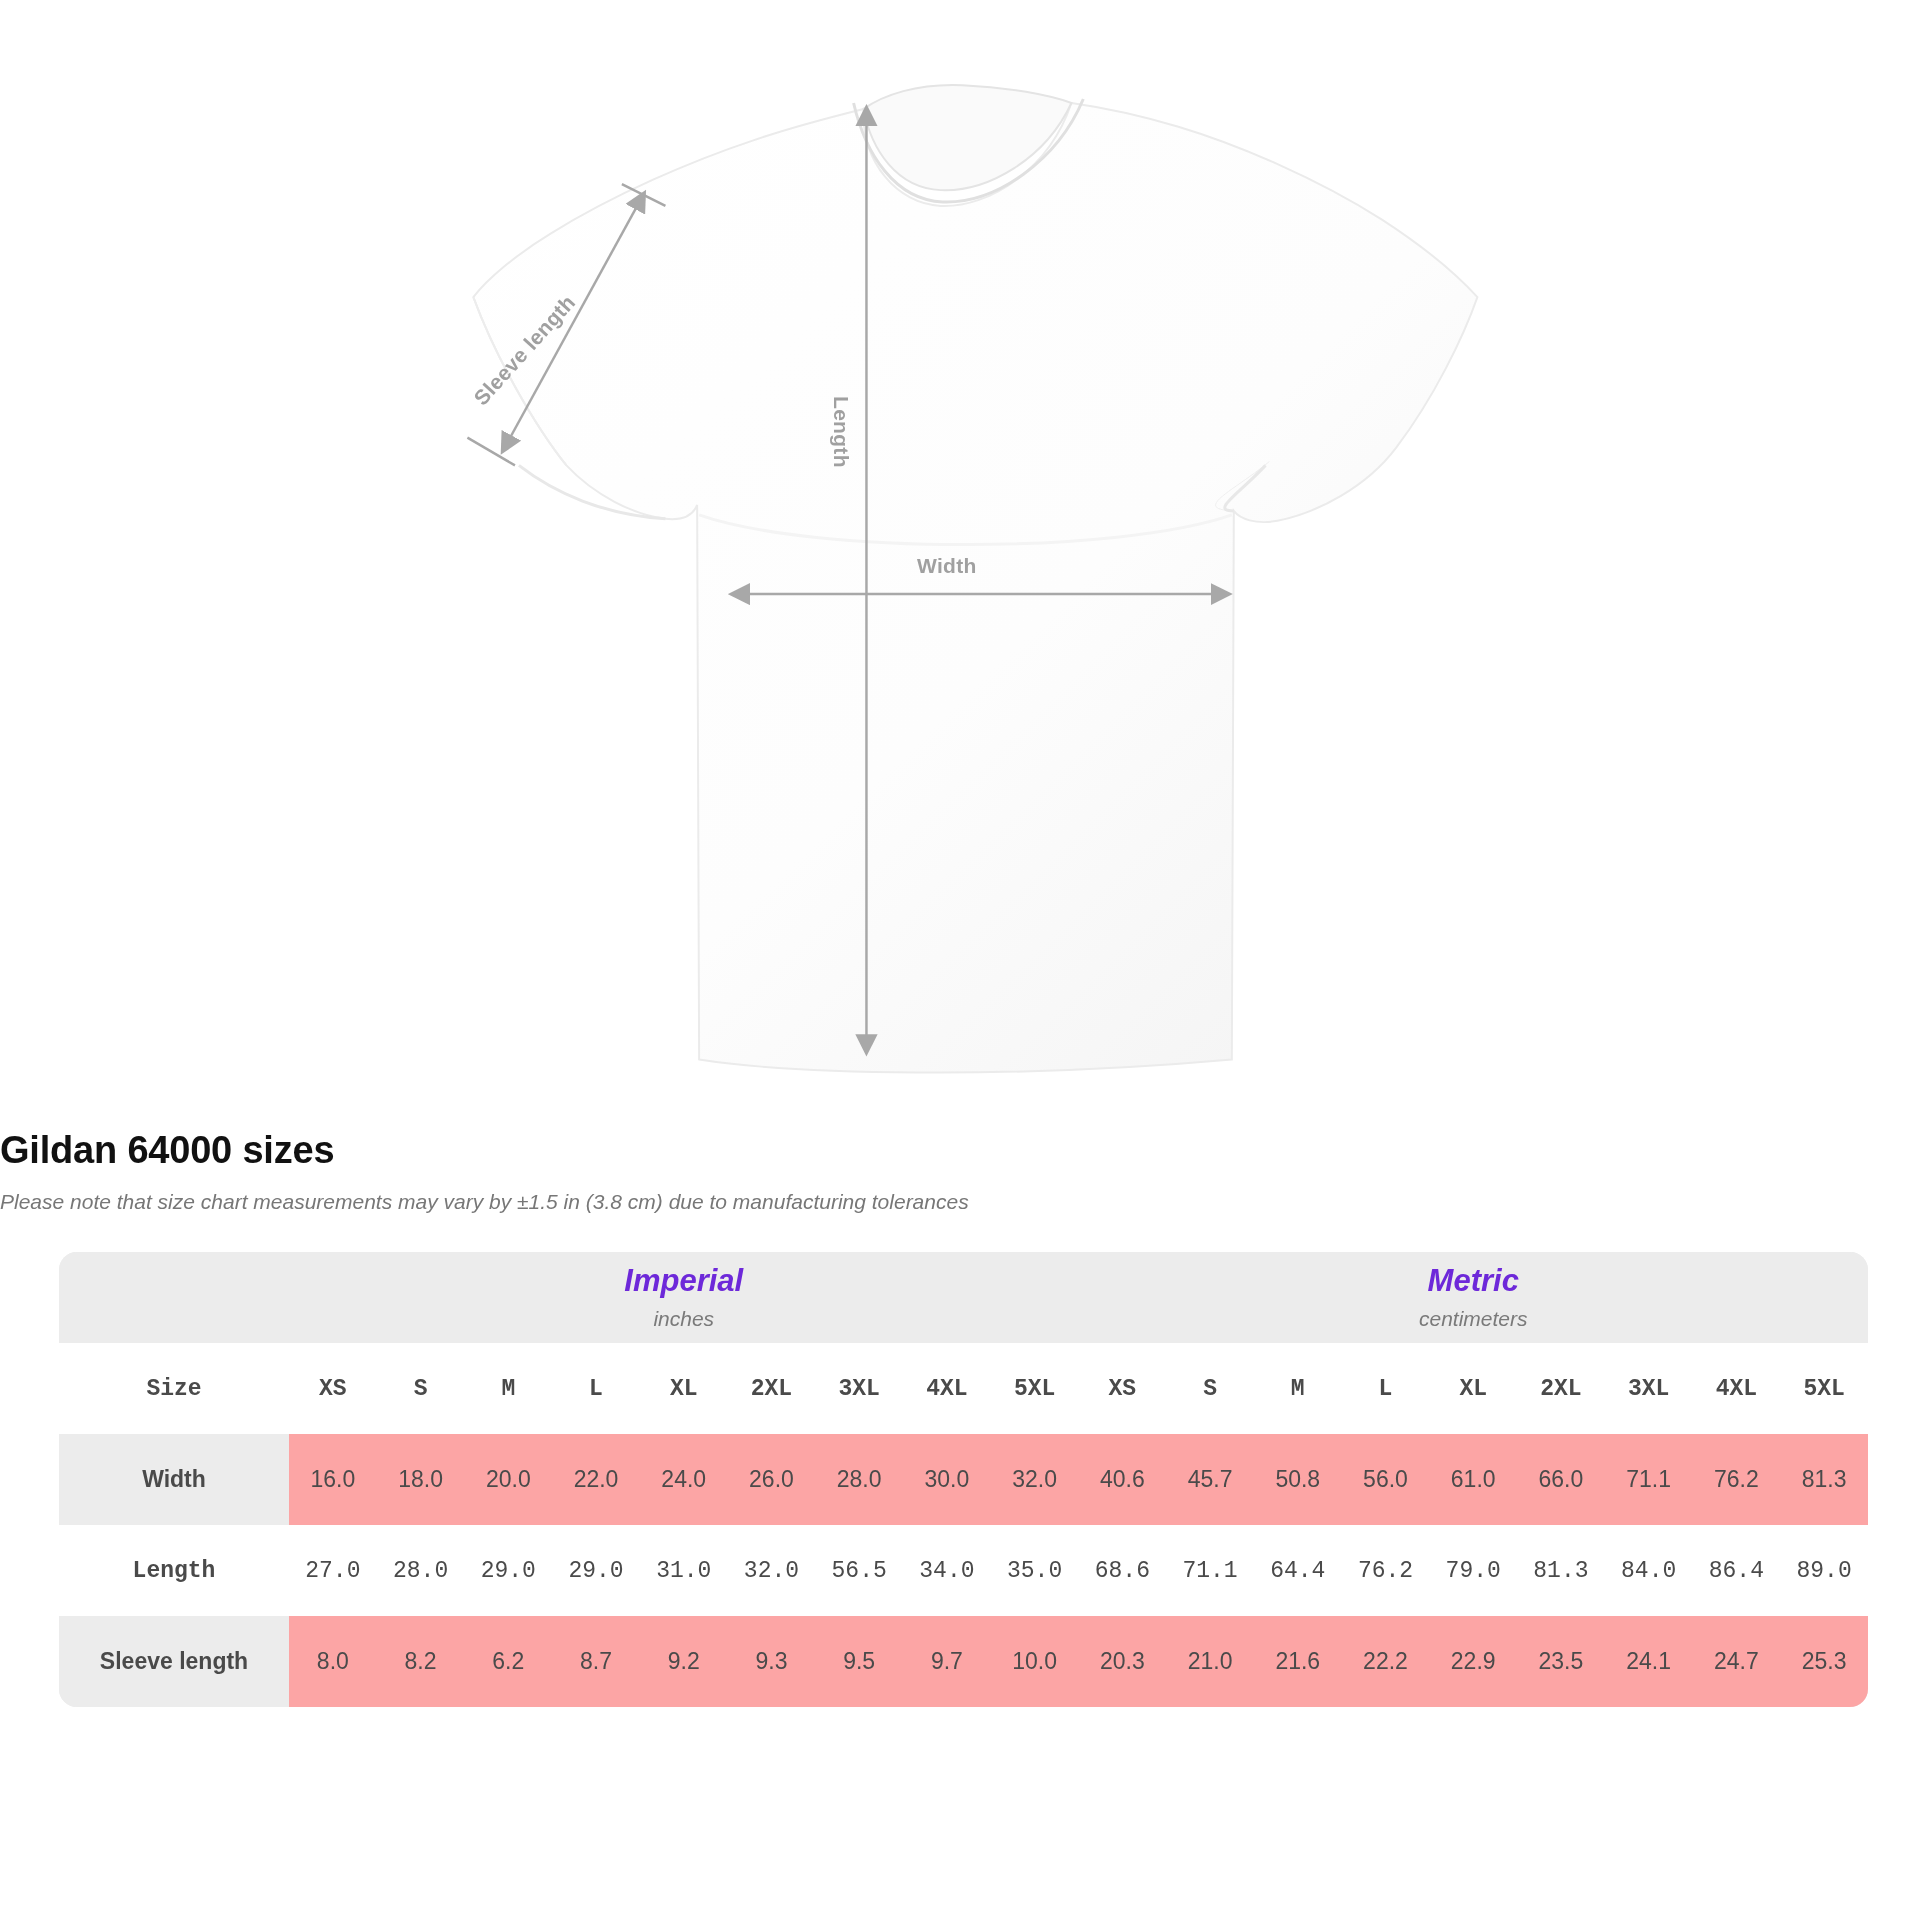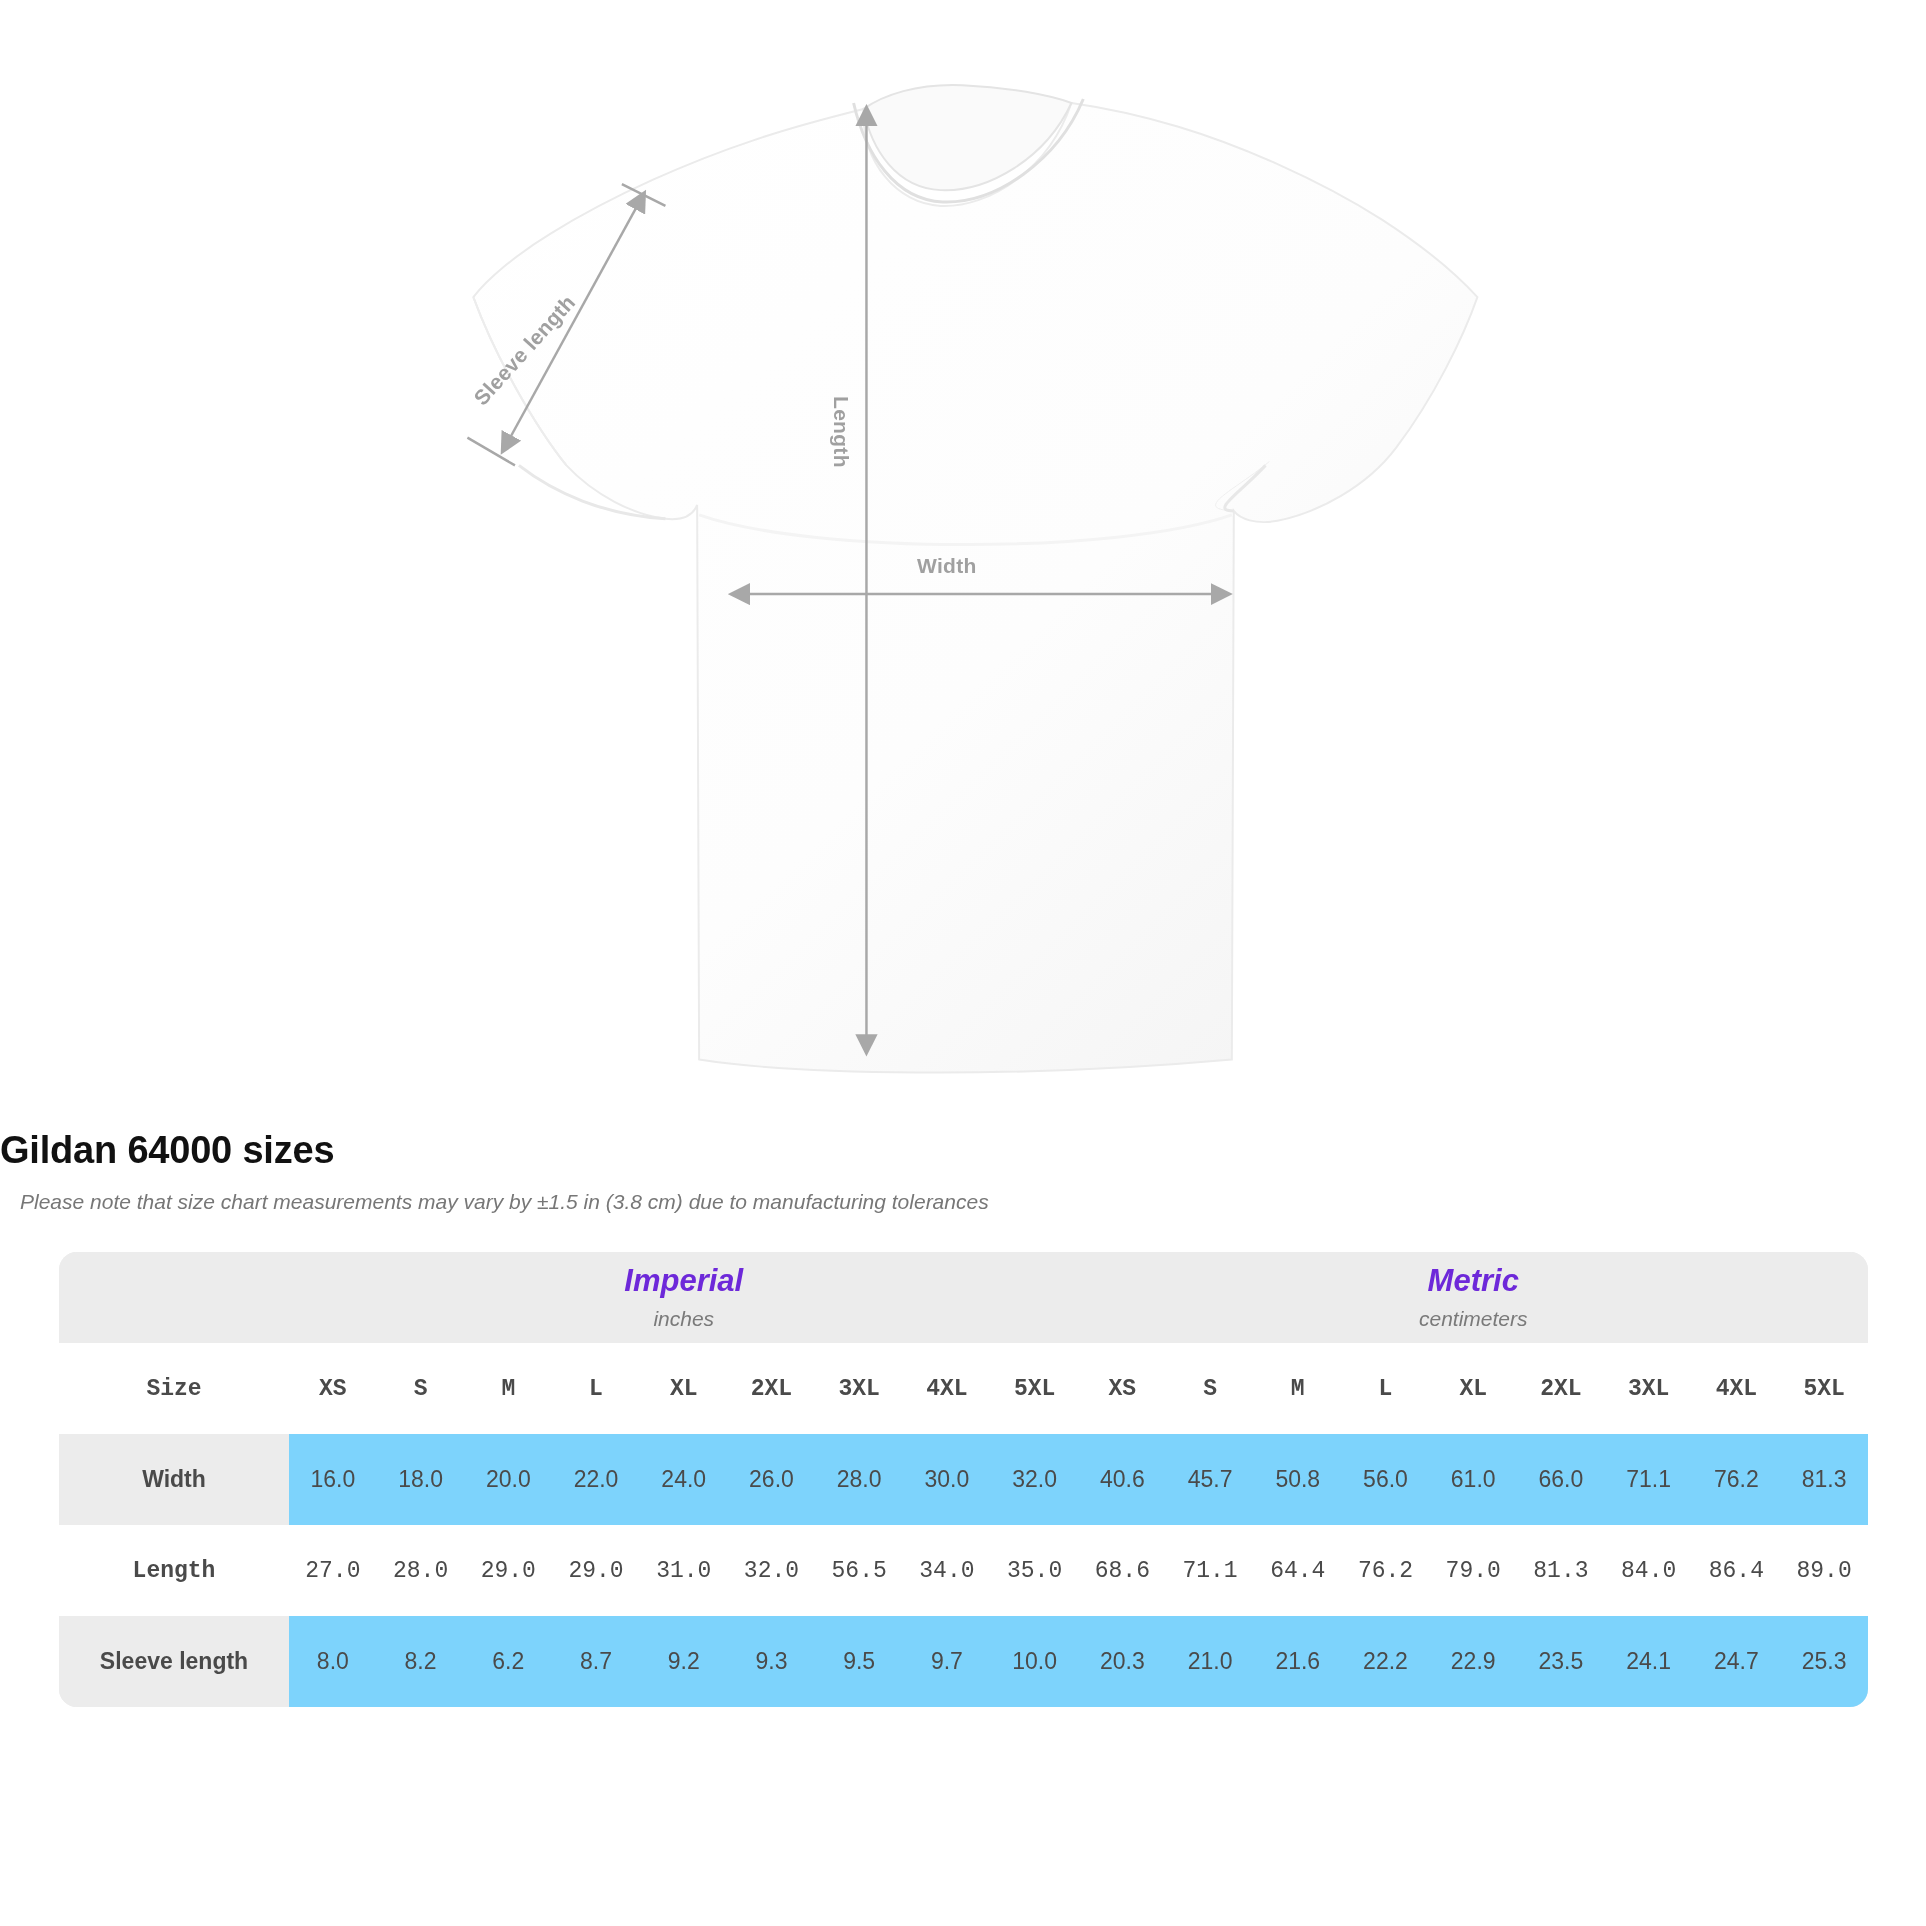--- a/index.html
+++ b/index.html
@@ -58,21 +58,20 @@
     font-weight: bold;
     color: #111111;
     margin: 0;
     letter-spacing: -0.2px;
   }
   .chart-note {
     font-size: 21px;
     font-style: italic;
     color: #777777;
     margin-top: 18px;
-    padding-left: 20px;
   }
 
   
   .table-wrap {
     margin: 38px 59px 0 59px;
     border-radius: 18px;
     overflow: hidden;
     background: #ececec;
   }
   table.size-table {
@@ -111,21 +110,21 @@
     font-weight: bold;
     color: #5a5a5a;
     font-size: 24px;
     background: #ececec;
   }
   .sizecol {
     font-weight: bold;
     color: #5a5a5a;
     background: #ececec;
   }
-  tr.row-alt td { background: #7dd3fc; }
+  tr.row-alt td { background: #fca5a5; }
   tr.row-white td { background: #ffffff; font-family: Liberation Mono, monospace; }
   tr.row-white td.row-head { background: #ffffff; }
   tr.row-alt td.row-head { background: #ececec; }
   td.lbl-col { width: 158px; }
 </style>
 </head>
 <body>
 
 <div class="page">
 

